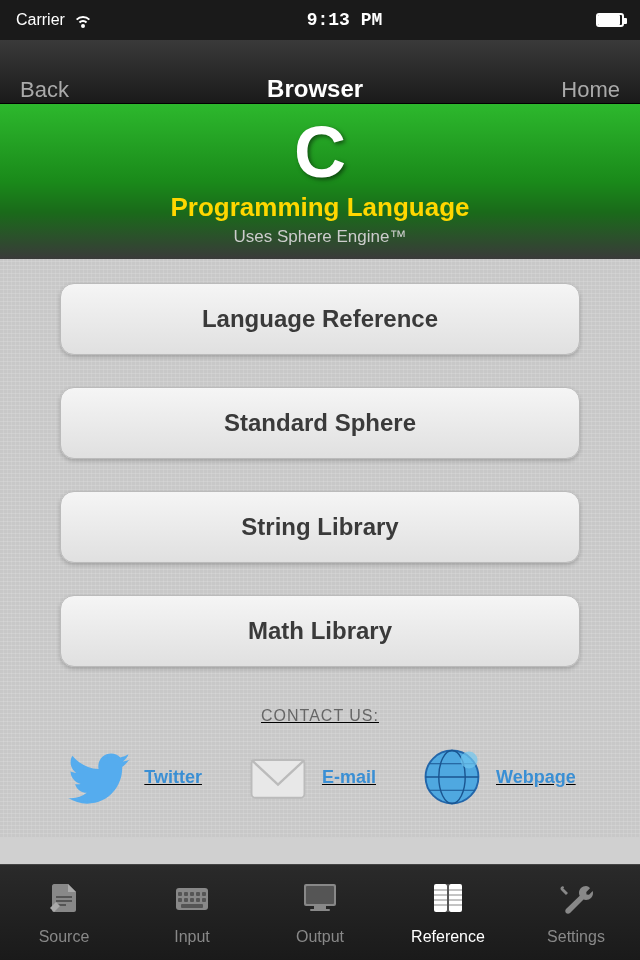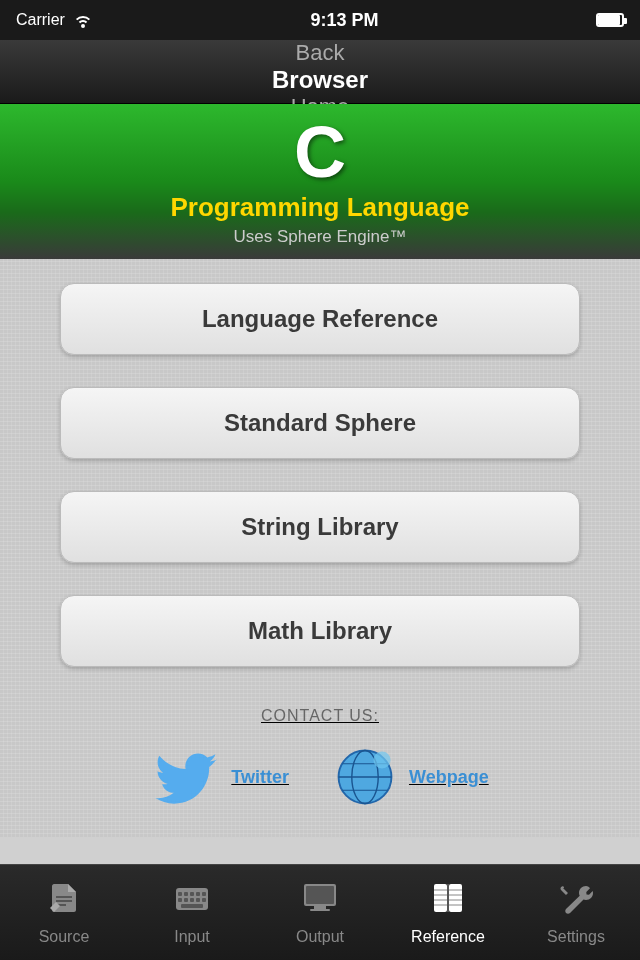--- a/index.html
+++ b/index.html
@@ -19,21 +19,21 @@
       background: #1a1a1a;
       display: flex;
       align-items: center;
       justify-content: space-between;
       padding: 0 16px;
       color: white;
       font-size: 16px;
       font-weight: 500;
     }
     .status-left { display: flex; align-items: center; gap: 8px; }
-    .status-center { font-size: 18px; font-weight: 600; }
+    .status-center { font-size: 18px; font-weight: 600; font-family: Liberation Mono, monospace; }
     .status-right { display: flex; align-items: center; gap: 6px; }
     .battery {
       width: 28px; height: 14px;
       border: 2px solid white;
       border-radius: 3px;
       position: relative;
       display: inline-block;
     }
     .battery::after {
       content: '';
@@ -49,25 +49,24 @@
       background: white;
       border-radius: 1px;
     }
 
     
     .nav-bar {
       width: 640px;
       height: 64px;
       background: linear-gradient(to bottom, #3a3a3a, #1a1a1a);
       display: flex;
-      align-items: center;
+      align-items: flex-end;
       justify-content: space-between;
       padding: 0 20px;
       border-bottom: 1px solid #000;
-      flex-direction: column;
     }
     .nav-back, .nav-home {
       color: #aaa;
       font-size: 22px;
       cursor: pointer;
     }
     .nav-title {
       color: white;
       font-size: 24px;
       font-weight: bold;
@@ -284,20 +283,29 @@
 
         <div class="contact-item">
           <div class="contact-icon-wrapper">
             <svg width="68" height="68" viewBox="0 0 72 72" fill="#55acee">
               <path d="M68 17.5c-2.5 1.1-5.1 1.8-7.9 2.1 2.8-1.7 5-4.4 6-7.6-2.6 1.6-5.5 2.7-8.6 3.3-2.5-2.7-6-4.3-9.8-4.3-7.5 0-13.5 6.1-13.5 13.5 0 1.1.1 2.1.3 3.1-11.2-.6-21.1-5.9-27.8-14.1-1.2 2-1.8 4.4-1.8 6.8 0 4.7 2.4 8.8 6 11.2-2.2-.1-4.3-.7-6.1-1.7v.2c0 6.5 4.7 12 10.8 13.3-1.1.3-2.3.5-3.5.5-.9 0-1.7-.1-2.5-.2 1.7 5.3 6.6 9.1 12.4 9.2-4.5 3.6-10.3 5.7-16.5 5.7-1.1 0-2.1-.1-3.1-.2 5.8 3.7 12.6 5.9 20 5.9 24 0 37.1-19.9 37.1-37.1 0-.6 0-1.1 0-1.7 2.5-1.8 4.7-4.1 6.5-6.7z"></path>
             </svg>
           </div>
           <span class="contact-label-text">Twitter</span>
         </div>
 
+        <div class="contact-item">
+          <div class="contact-icon-wrapper">
+            <svg width="68" height="68" viewBox="0 0 72 72">
+              <rect x="8" y="18" width="56" height="40" rx="4" ry="4" fill="#e8e8e8" stroke="#bbb" stroke-width="2"></rect>
+              <polyline points="8,18 36,44 64,18" fill="none" stroke="#bbb" stroke-width="2.5"></polyline>
+            </svg>
+          </div>
+          <span class="contact-label-text">E-mail</span>
+        </div>
 
         <div class="contact-item">
           <div class="contact-icon-wrapper">
             <svg width="68" height="68" viewBox="0 0 72 72">
               <circle cx="36" cy="36" r="28" fill="#4fa8e0" stroke="#2266aa" stroke-width="2"></circle>
               <ellipse cx="36" cy="36" rx="14" ry="28" fill="none" stroke="#1a5590" stroke-width="1.5"></ellipse>
               <line x1="8" y1="36" x2="64" y2="36" stroke="#1a5590" stroke-width="1.5"></line>
               <line x1="12" y1="22" x2="60" y2="22" stroke="#1a5590" stroke-width="1.2"></line>
               <line x1="12" y1="50" x2="60" y2="50" stroke="#1a5590" stroke-width="1.2"></line>
               <circle cx="54" cy="18" r="9" fill="#6fc6f0" opacity="0.7"></circle>

